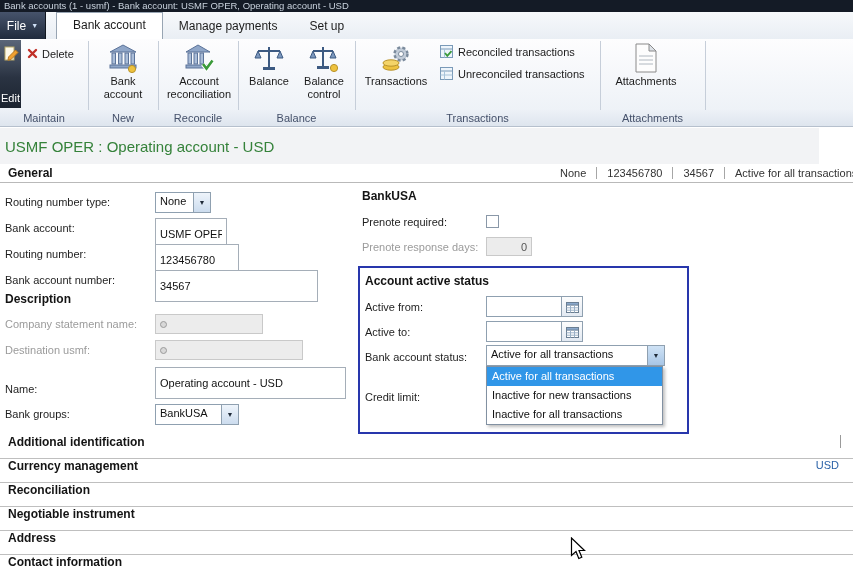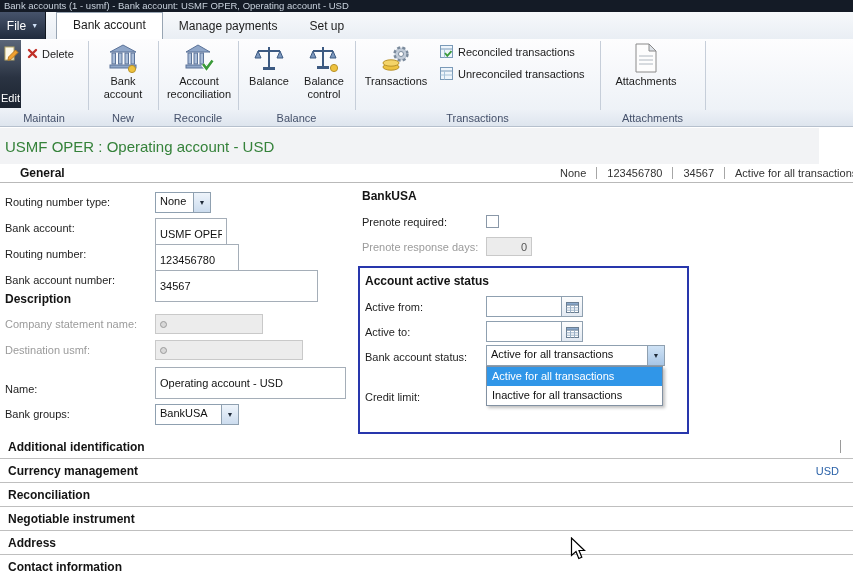--- a/index.html
+++ b/index.html
@@ -33,21 +33,21 @@
            height:20px; padding:0 3px; white-space:nowrap; }
   .editbtn { position:absolute; left:0; top:40px; width:21px; height:68px;
              background:linear-gradient(#5a6578,#2a3342 55%,#1c2430); color:#fff;
              display:flex; flex-direction:column; align-items:center; justify-content:space-between;
              padding:6px 0 4px; font-size:11px; }
 
   .ptitle { position:absolute; left:0; top:128px; width:819px; height:36px; background:#f2f3f5;
             display:flex; align-items:center; padding-left:5px; font-size:15px; color:#35823a; }
 
   .genrow { position:absolute; left:0; top:164px; width:853px; height:19px; border-bottom:1px solid #b9b9b9;
-            display:flex; align-items:center;padding-left:12px; }
+            display:flex; align-items:center; }
   .genrow .gt { font-size:12px; font-weight:bold; color:#141414; padding-left:8px; }
   .sum { margin-left:auto; display:flex; align-items:center; font-size:11px; color:#333; }
   .sum .sep { width:1px; height:12px; background:#a6a6a6; margin:0 10px; }
   .sum .last { width:118px; overflow:hidden; white-space:nowrap; }
 
   .lbl { position:absolute; font-size:11px; color:#1e1e1e; white-space:nowrap; }
   .lbl.dis { color:#9b9b9b; }
   .subhdr { position:absolute; font-size:12px; font-weight:bold; color:#141414; white-space:nowrap; }
 
   .tbx { position:absolute; height:20px; border:1px solid #a5aeb8; background:#fff; color:#111;
@@ -72,21 +72,21 @@
   .chk { position:absolute; width:13px; height:13px; border:1px solid #8a98a8; background:#fff; }
 
   .bluebox { position:absolute; left:358px; top:266px; width:331px; height:168px; border:2px solid #2836ac; }
 
   .ddlist { position:absolute; left:486px; top:366px; width:177px; background:#fff; border:1px solid #8291a2;
             box-shadow:2px 2px 3px rgba(0,0,0,.25); font-size:11px; z-index:5; }
   .ddlist .it { height:19px; line-height:19px; padding:0 5px; white-space:nowrap; overflow:hidden; color:#111; }
   .ddlist .it.sel { background:#3096e8; color:#fff; }
 
   .secrow { position:absolute; left:0; width:853px; height:24px; border-bottom:1px solid #bfbfbf;
-            display:flex; align-items:center; padding-left:8px; font-size:12px; font-weight:bold; color:#141414; }
+            display:flex; padding-left:8px; font-size:12px; font-weight:bold; color:#141414; }
   .secrow .rightval { margin-left:auto; padding-right:14px; font-size:11px; font-weight:normal; color:#2b62a8; }
   .secrow .rdiv { margin-left:auto; width:1px; height:13px; background:#9a9a9a; margin-right:12px; }
 
   .cursor { position:absolute; left:570px; top:537px; z-index:9; }
 </style>
 </head>
 <body>
 
 <div class="screen">
 
@@ -349,20 +349,21 @@
   <span class="lbl" style="left:365px; top:351px;">Bank account status:</span>
   <div class="combo open" style="left:486px; top:345px; width:179px;">
     <span class="cv">Active for all transactions</span>
     <span class="cb">▼</span>
   </div>
 
   <span class="lbl" style="left:365px; top:391px;">Credit limit:</span>
 
   <div class="ddlist">
     <div class="it sel">Active for all transactions</div>
+    <div class="it">Inactive for new transactions</div>
     <div class="it">Inactive for all transactions</div>
   </div>
 
   <div class="secrow" style="top:435px;">
     <span>Additional identification</span>
     <span class="rdiv"></span>
   </div>
   <div class="secrow" style="top:459px;">
     <span>Currency management</span>
     <span class="rightval">USD</span>

